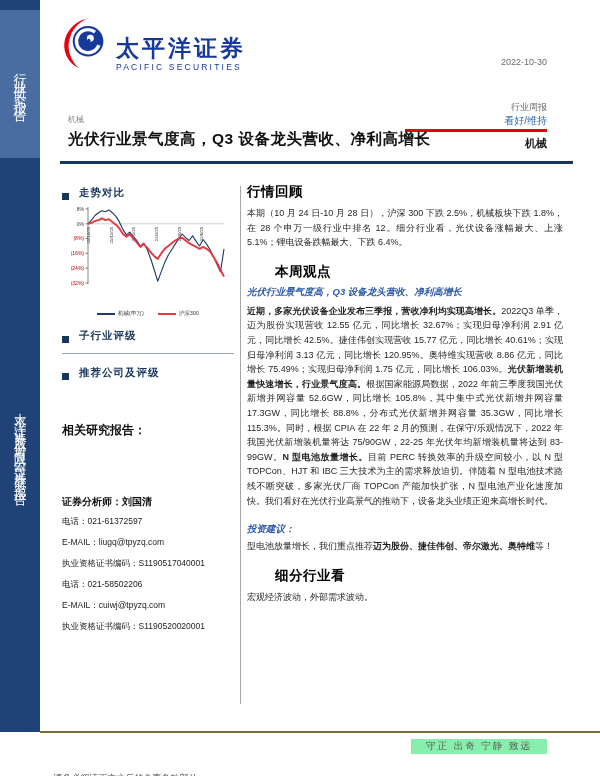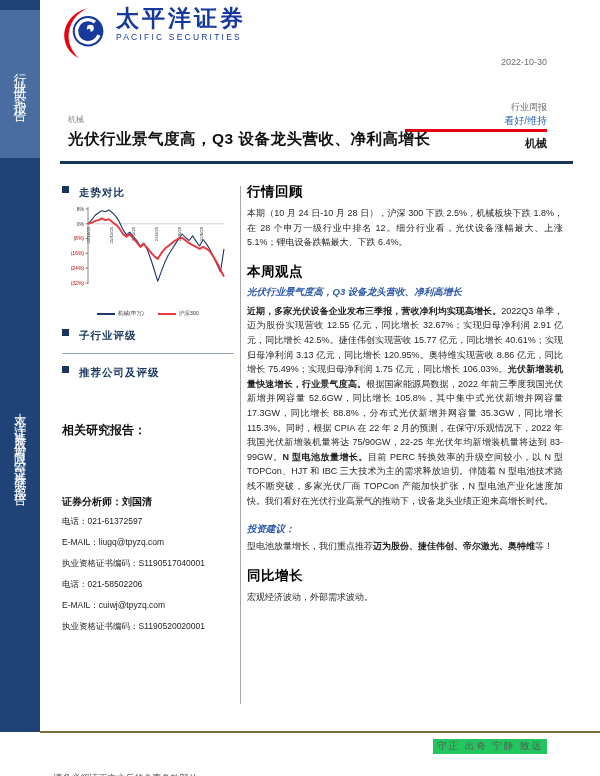--- a/index.html
+++ b/index.html
@@ -18,67 +18,67 @@
   .sidebar-bottom {
     position:absolute; left:0; top:158px; width:40px; height:574px; background:#1f4377;
     display:flex; align-items:center; justify-content:center;
   }
   .vtext {
     writing-mode:vertical-rl; color:#fff; font-size:13px; letter-spacing:7px;
     font-weight:400; line-height:1;
   }
   .sidebar-bottom .vtext { font-size:12.5px; letter-spacing:5px; }
   
-  .brand { position:absolute; left:62px; top:6px; display:flex; align-items:flex-start; }
+  .brand { position:absolute; left:62px; top:16px; display:flex; align-items:flex-end; }
   .brand-text { margin-left:8px; }
   .brand-cn { font-size:23px; font-weight:bold; color:#16399b; letter-spacing:3px; line-height:1.1; }
   .brand-en { font-size:8.5px; color:#16399b; letter-spacing:2.2px; margin-top:1px; }
   .header-meta { position:absolute; right:53px; top:24px; text-align:right; }
   .hm-date, .hm-type { font-size:9px; color:#6b6b6b; line-height:13px;margin-top:32px; }
   .hm-rating { font-size:10px; color:#2f6db5; line-height:14px; }
   .hm-redline { margin-top:1px; margin-left:auto; width:142px; height:3px; background:#e60012; }
   .hm-industry { font-size:11px; font-weight:bold; color:#1a1a1a; margin-top:4px; }
   
   .eyebrow { position:absolute; left:68px; top:114px; font-size:8px; color:#8c8c8c; }
   .report-title {
     position:absolute; left:68px; top:129px; width:505px;
     font-size:15.5px; font-weight:bold; color:#111; letter-spacing:0.5px;
   }
   .title-rule { position:absolute; left:60px; top:161px; width:513px; height:3px; background:#17365d; }
   
   .vert-divider { position:absolute; left:240px; top:186px; width:1px; height:518px; background:#a6a6a6; }
   .left-col { position:absolute; left:62px; top:186px; width:172px; }
   .right-col { position:absolute; left:247px; top:183px; width:316px; }
   
-  .sec-head { display:flex; align-items:flex-start; margin-bottom:4px; }
+  .sec-head { display:flex; align-items:flex-end; margin-bottom:4px; }
   .sec-square { width:7px; height:7px; background:#17365d; margin-right:10px; flex:0 0 auto; }
   .sec-label { font-size:10.5px; font-weight:bold; color:#17365d; letter-spacing:1px; }
   .chart-wrap { margin-top:4px; }
   .legend-row { display:flex; justify-content:center; gap:14px; margin-top:2px; }
   .legend-item { display:flex; align-items:center; }
   .legend-line { width:18px; height:2px; margin-right:3px; }
   .legend-label { font-size:5.5px; color:#404040; }
   .lc-divider { border:none; border-top:1px solid #9aa7b8; margin:10px 0 12px 0; }
   .related-label { margin-top:42px; font-size:12px; font-weight:bold; color:#111; }
   .analysts { margin-top:56px; }
   .an-name { font-size:10px; font-weight:bold; color:#111; margin-bottom:7px; }
   .an-line { font-size:8.5px; color:#222; margin-bottom:9px; }
   
   .h1 { font-size:13.5px; font-weight:bold; color:#000; letter-spacing:0.5px; margin-bottom:5px; }
-  .h1.mt { margin-top:13px; }
+  .h1.mt { margin-top:13px;margin-left:28px; }
   .blue-sub { font-size:9.5px; font-weight:bold; font-style:italic; color:#2f5bab; margin:2px 0 5px 0; }
   .para { font-size:9px; line-height:14.6px; color:#1f1f1f; text-align:justify; }
   .para .b { font-weight:bold; }
   .blue-head { font-size:9.5px; font-weight:bold; font-style:italic; color:#2f5bab; margin-top:15px; margin-bottom:3px; }
   
   .footer-rule { position:absolute; left:40px; top:731px; width:560px; height:0;
                  border-top:2px solid #7d6d3d; }
   .footer-disclaimer { position:absolute; left:52px; top:772px; font-size:9px; font-style:italic; color:#4d4d4d; }
   .footer-motto { position:absolute; right:53px; top:739px; font-size:9.5px; color:#595959;
-                  background:#22c55e; padding:1px 4px; letter-spacing:2px; }
+                  background:#86efac; padding:1px 15px; letter-spacing:2px; }
   
   svg text { font-family:"Liberation Sans","DejaVu Sans",sans-serif; }
 </style>
 </head>
 <body>
 
 <div class="sidebar-cap"></div>
 <div class="sidebar-top">
   <span class="vtext">行业研究报告</span>
 </div>
@@ -195,20 +195,20 @@
   <div class="h1">行情回顾</div>
   <p class="para"><span>本期（10 月 24 日-10 月 28 日），沪深 300 下跌 2.5%，机械板块下跌 1.8%，在 28 个申万一级行业中排名 12。细分行业看，光伏设备涨幅最大、上涨 5.1%；锂电设备跌幅最大、下跌 6.4%。</span></p>
 
   <div class="h1 mt">本周观点</div>
   <div class="blue-sub">光伏行业景气度高，Q3 设备龙头营收、净利高增长</div>
   <p class="para"><span class="b">近期，多家光伏设备企业发布三季报，营收净利均实现高增长。</span><span>2022Q3 单季，迈为股份实现营收 12.55 亿元，同比增长 32.67%；实现归母净利润 2.91 亿元，同比增长 42.5%。捷佳伟创实现营收 15.77 亿元，同比增长 40.61%；实现归母净利润 3.13 亿元，同比增长 120.95%。奥特维实现营收 8.86 亿元，同比增长 75.49%；实现归母净利润 1.75 亿元，同比增长 106.03%。</span><span class="b">光伏新增装机量快速增长，行业景气度高。</span><span>根据国家能源局数据，2022 年前三季度我国光伏新增并网容量 52.6GW，同比增长 105.8%，其中集中式光伏新增并网容量 17.3GW，同比增长 88.8%，分布式光伏新增并网容量 35.3GW，同比增长 115.3%。同时，根据 CPIA 在 22 年 2 月的预测，在保守/乐观情况下，2022 年我国光伏新增装机量将达 75/90GW，22-25 年光伏年均新增装机量将达到 83-99GW。</span><span class="b">N 型电池放量增长。</span><span>目前 PERC 转换效率的升级空间较小，以 N 型 TOPCon、HJT 和 IBC 三大技术为主的需求释放迫切。伴随着 N 型电池技术路线不断突破，多家光伏厂商 TOPCon 产能加快扩张，N 型电池产业化速度加快。我们看好在光伏行业高景气的推动下，设备龙头业绩正迎来高增长时代。</span></p>
 
   <div class="blue-head">投资建议：</div>
   <p class="para"><span>型电池放量增长，我们重点推荐</span><span class="b">迈为股份、捷佳伟创、帝尔激光、奥特维</span><span>等！</span></p>
 
-  <div class="h1 mt">同比增长</div>
+  <div class="h1 mt">细分行业看</div>
   <p class="para"><span>宏观经济波动，外部需求波动。</span></p>
 
 </div>
 
 <div class="footer-rule"></div>
 <div class="footer-disclaimer">请务必阅读正文之后的免责条款部分</div>
 <div class="footer-motto">守正 出奇 宁静 致远</div>
 
 </body></html>

